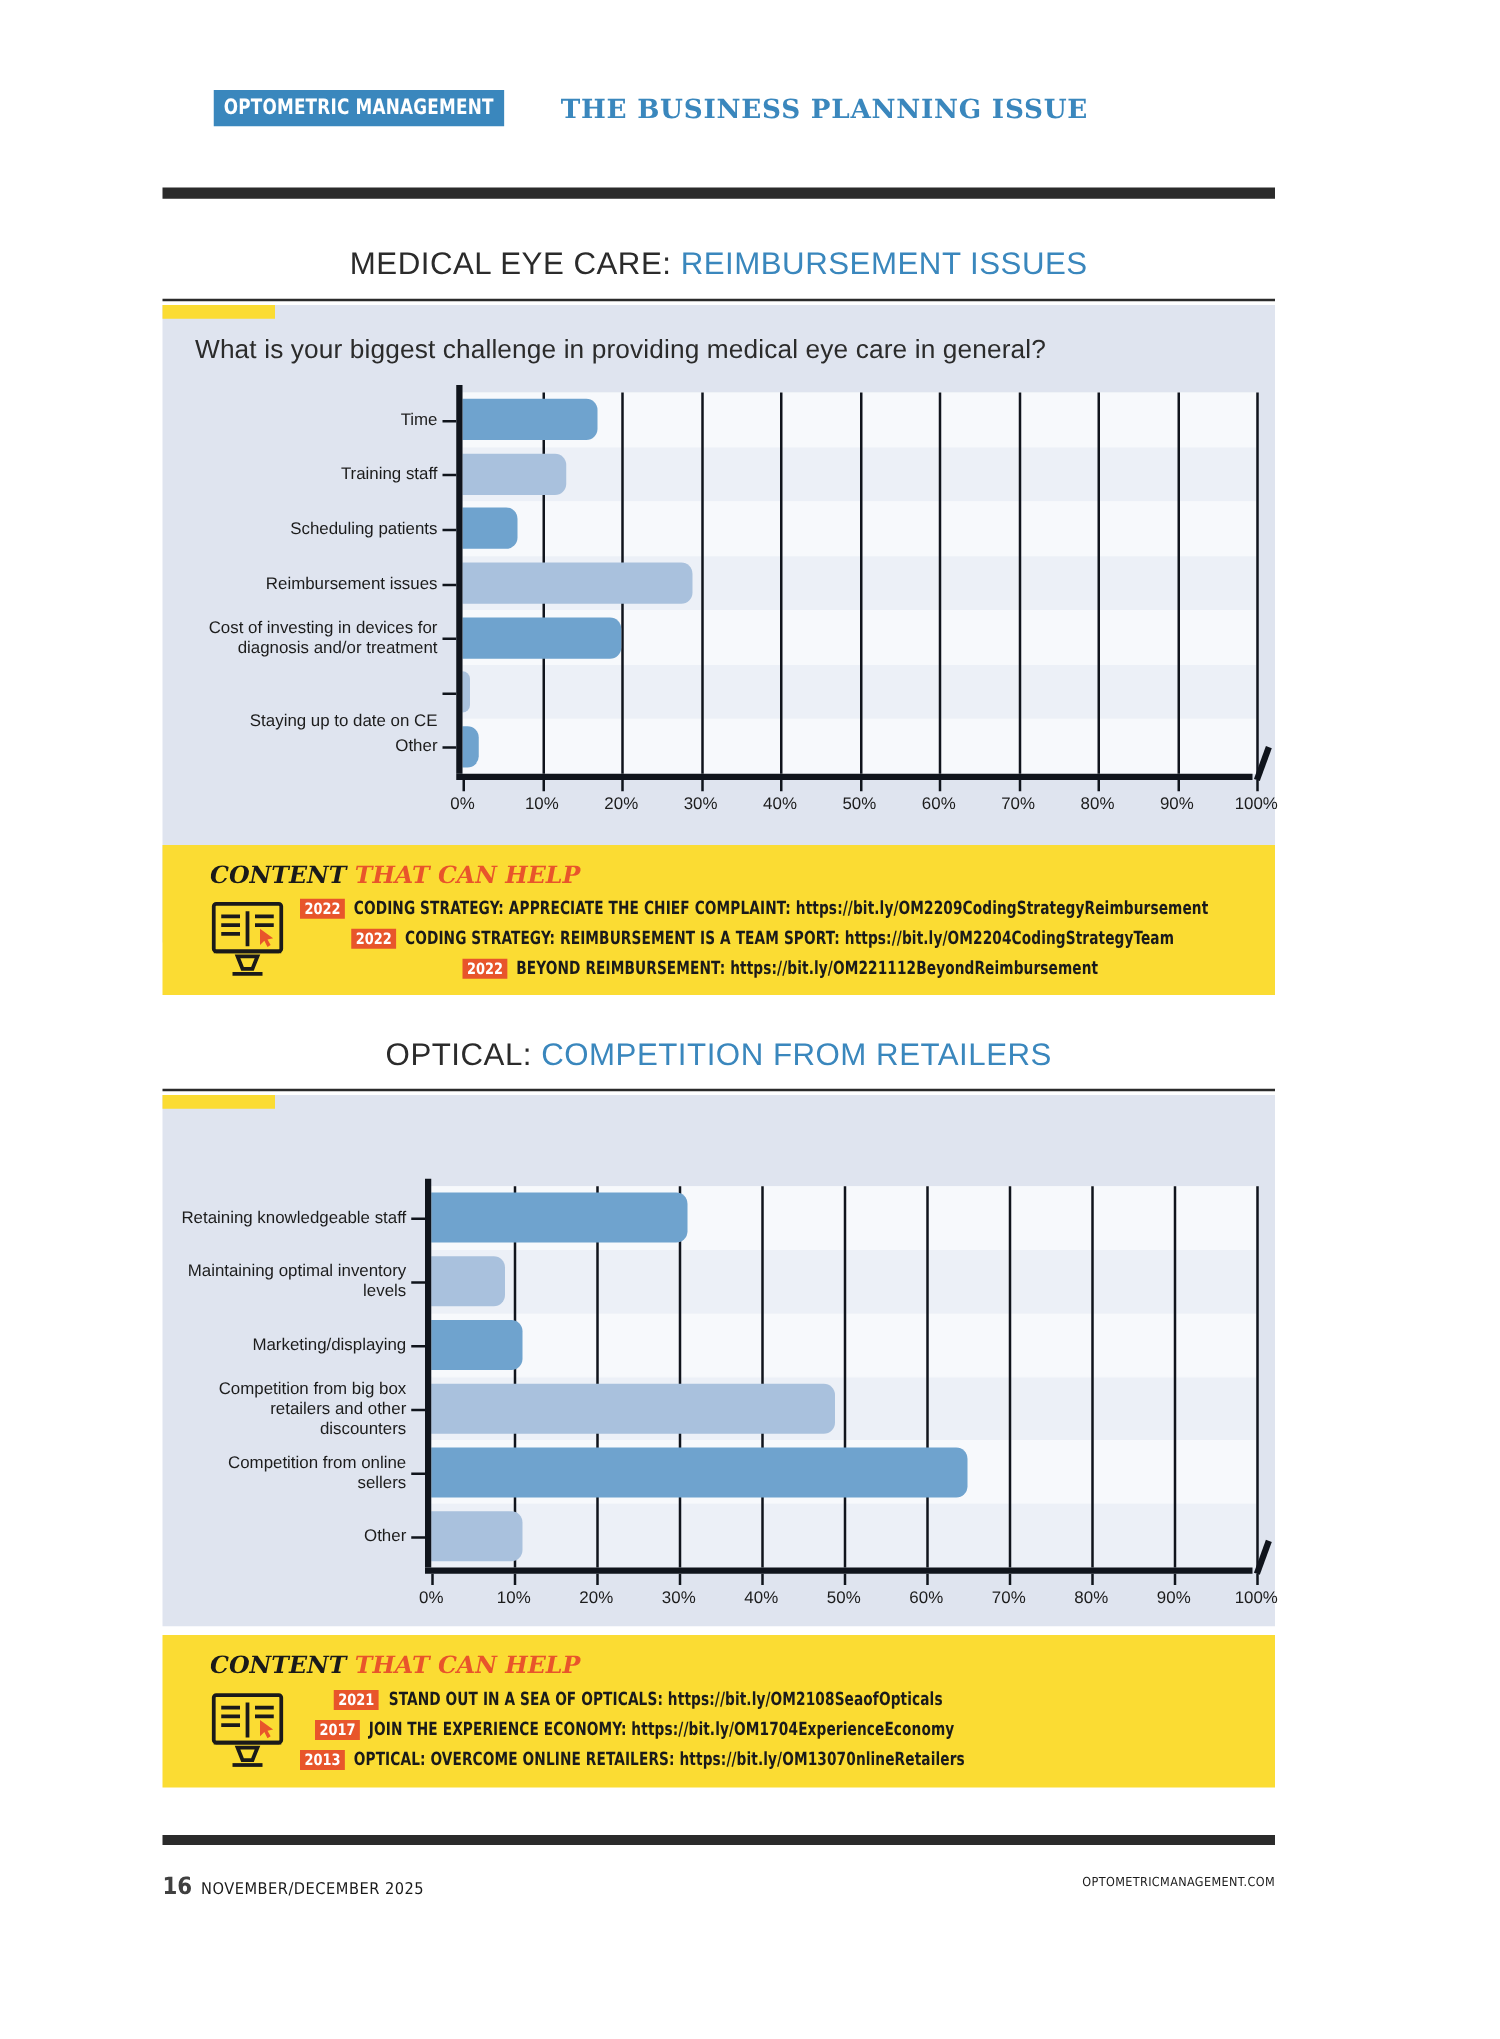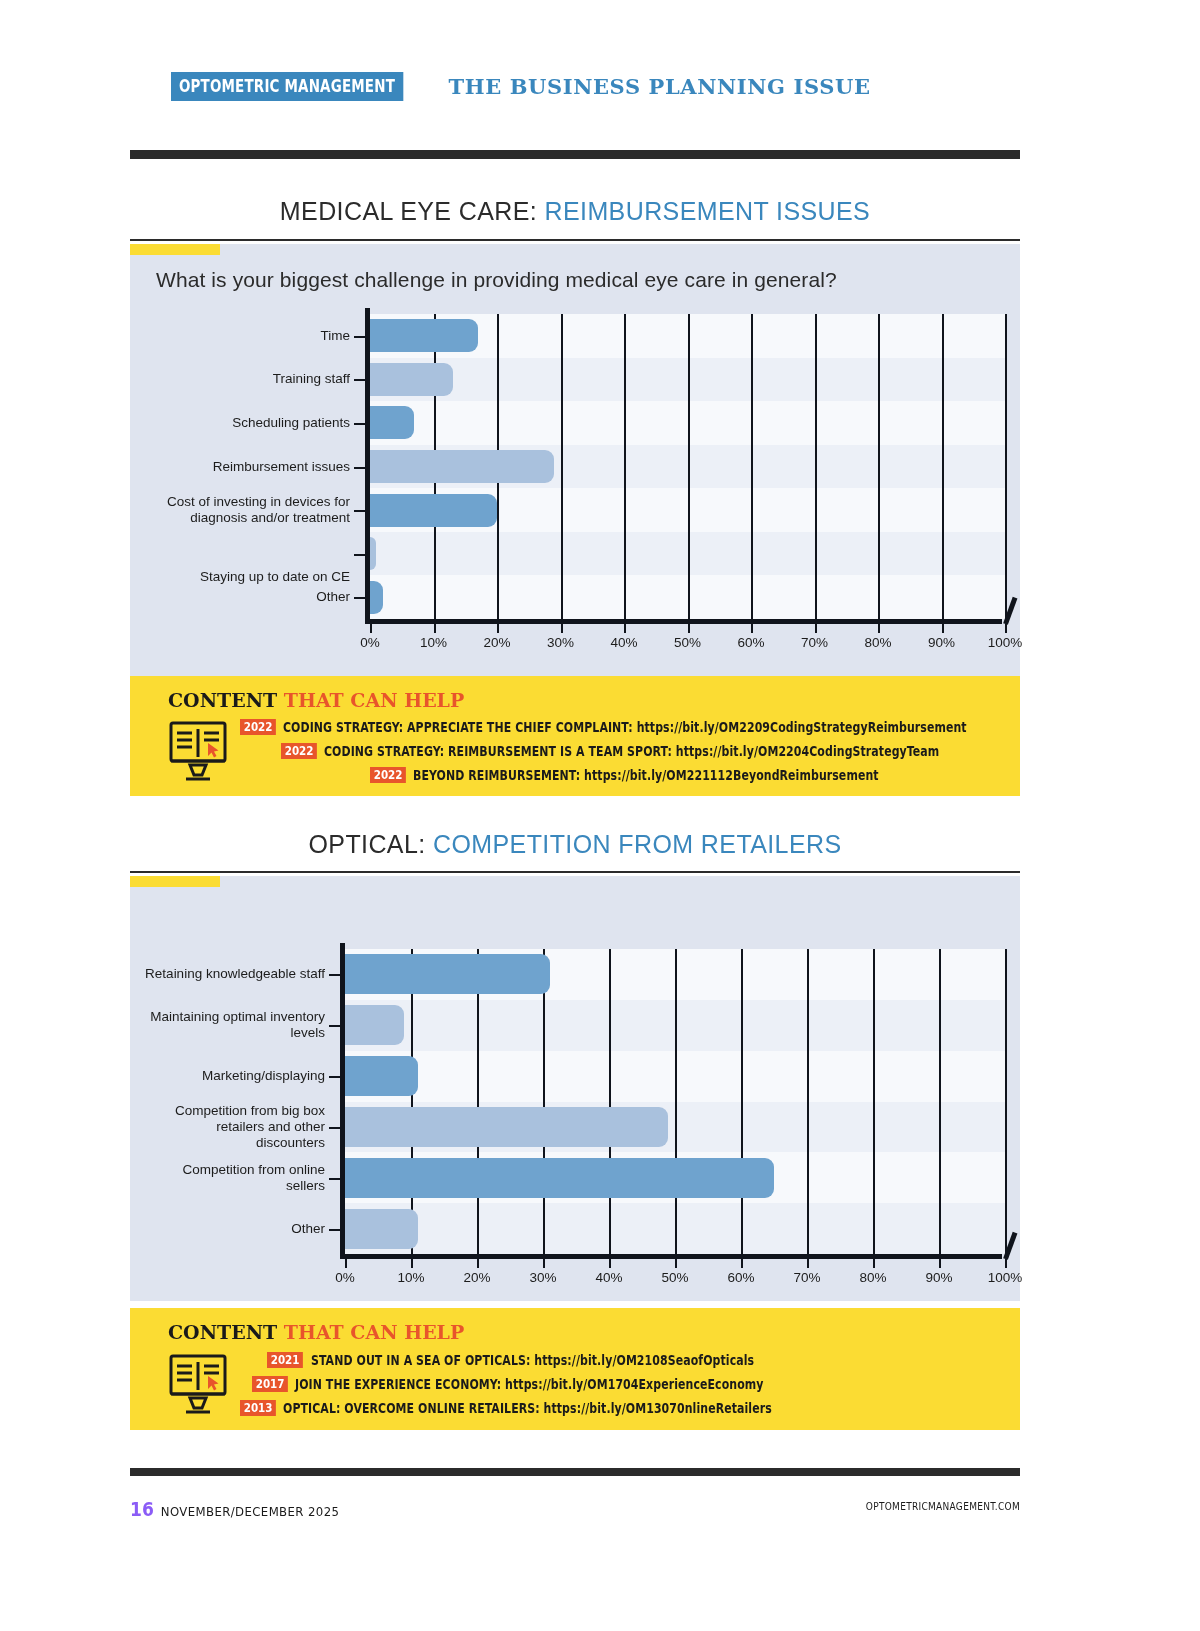--- a/index.html
+++ b/index.html
@@ -61,41 +61,41 @@
   .cat-label{
     position:absolute;text-align:right;font-size:13.5px;color:#1c1c1c;
     line-height:1.18;
   }
   .cat-tick{position:absolute;width:11px;height:2px;background:#10141c;}
   .xtick-label{position:absolute;font-size:13.5px;color:#1c1c1c;text-align:center;}
 
   
   .content-box{position:absolute;left:130px;width:890px;background:#fbdc33;}
   .cb-head{position:absolute;left:38px;top:13px;white-space:nowrap;
-    font-family:"DejaVu Serif","Liberation Serif",serif;font-weight:700;font-size:19px;}
+    font-family:"DejaVu Serif","Liberation Serif",serif;font-weight:700;font-size:19px;font-style:italic;}
   .cb-head .k1{color:#1a1a1a;}
   .cb-head .k2{color:#e8552b;}
   .cb-icon{position:absolute;left:38px;}
   .cb-list{position:absolute;left:110px;}
   .cb-row{display:flex;align-items:center;gap:4px;height:24px;justify-content:center;}
   .cb-year{
     background:#e8552b;color:#ffffff;font-family:"DejaVu Sans Condensed","Liberation Sans",sans-serif;
     font-weight:700;font-size:12.5px;padding:2px 4px;line-height:1;
     transform:scaleX(.92);transform-origin:left center;min-width:30px;text-align:center;
   }
   .cb-text{
     font-family:"DejaVu Sans Condensed","Liberation Sans",sans-serif;
     font-weight:700;font-size:14.5px;color:#1a1a1a;white-space:nowrap;
     transform:scaleX(.84);transform-origin:left center;letter-spacing:.1px;
   }
 
   
   .footer{position:absolute;left:130px;width:890px;top:1498px;}
   .foot-left{position:absolute;left:0;top:0;display:flex;align-items:baseline;gap:7px;white-space:nowrap;}
-  .foot-page{font-family:"DejaVu Sans Condensed","Liberation Sans",sans-serif;font-weight:700;font-size:19px;color:#8b5cf6;}
+  .foot-page{font-family:"DejaVu Sans Condensed","Liberation Sans",sans-serif;font-weight:700;font-size:19px;color:#404040;}
   .foot-date{font-family:"DejaVu Sans Condensed","Liberation Sans",sans-serif;font-size:13px;color:#1a1a1a;letter-spacing:.4px;}
   .foot-right{position:absolute;right:0;top:3px;
     font-family:"DejaVu Sans Condensed","Liberation Sans",sans-serif;
     font-size:10px;color:#1a1a1a;letter-spacing:.3px;white-space:nowrap;}
 </style>
 </head>
 <body>
 
 <div class="page">
 

